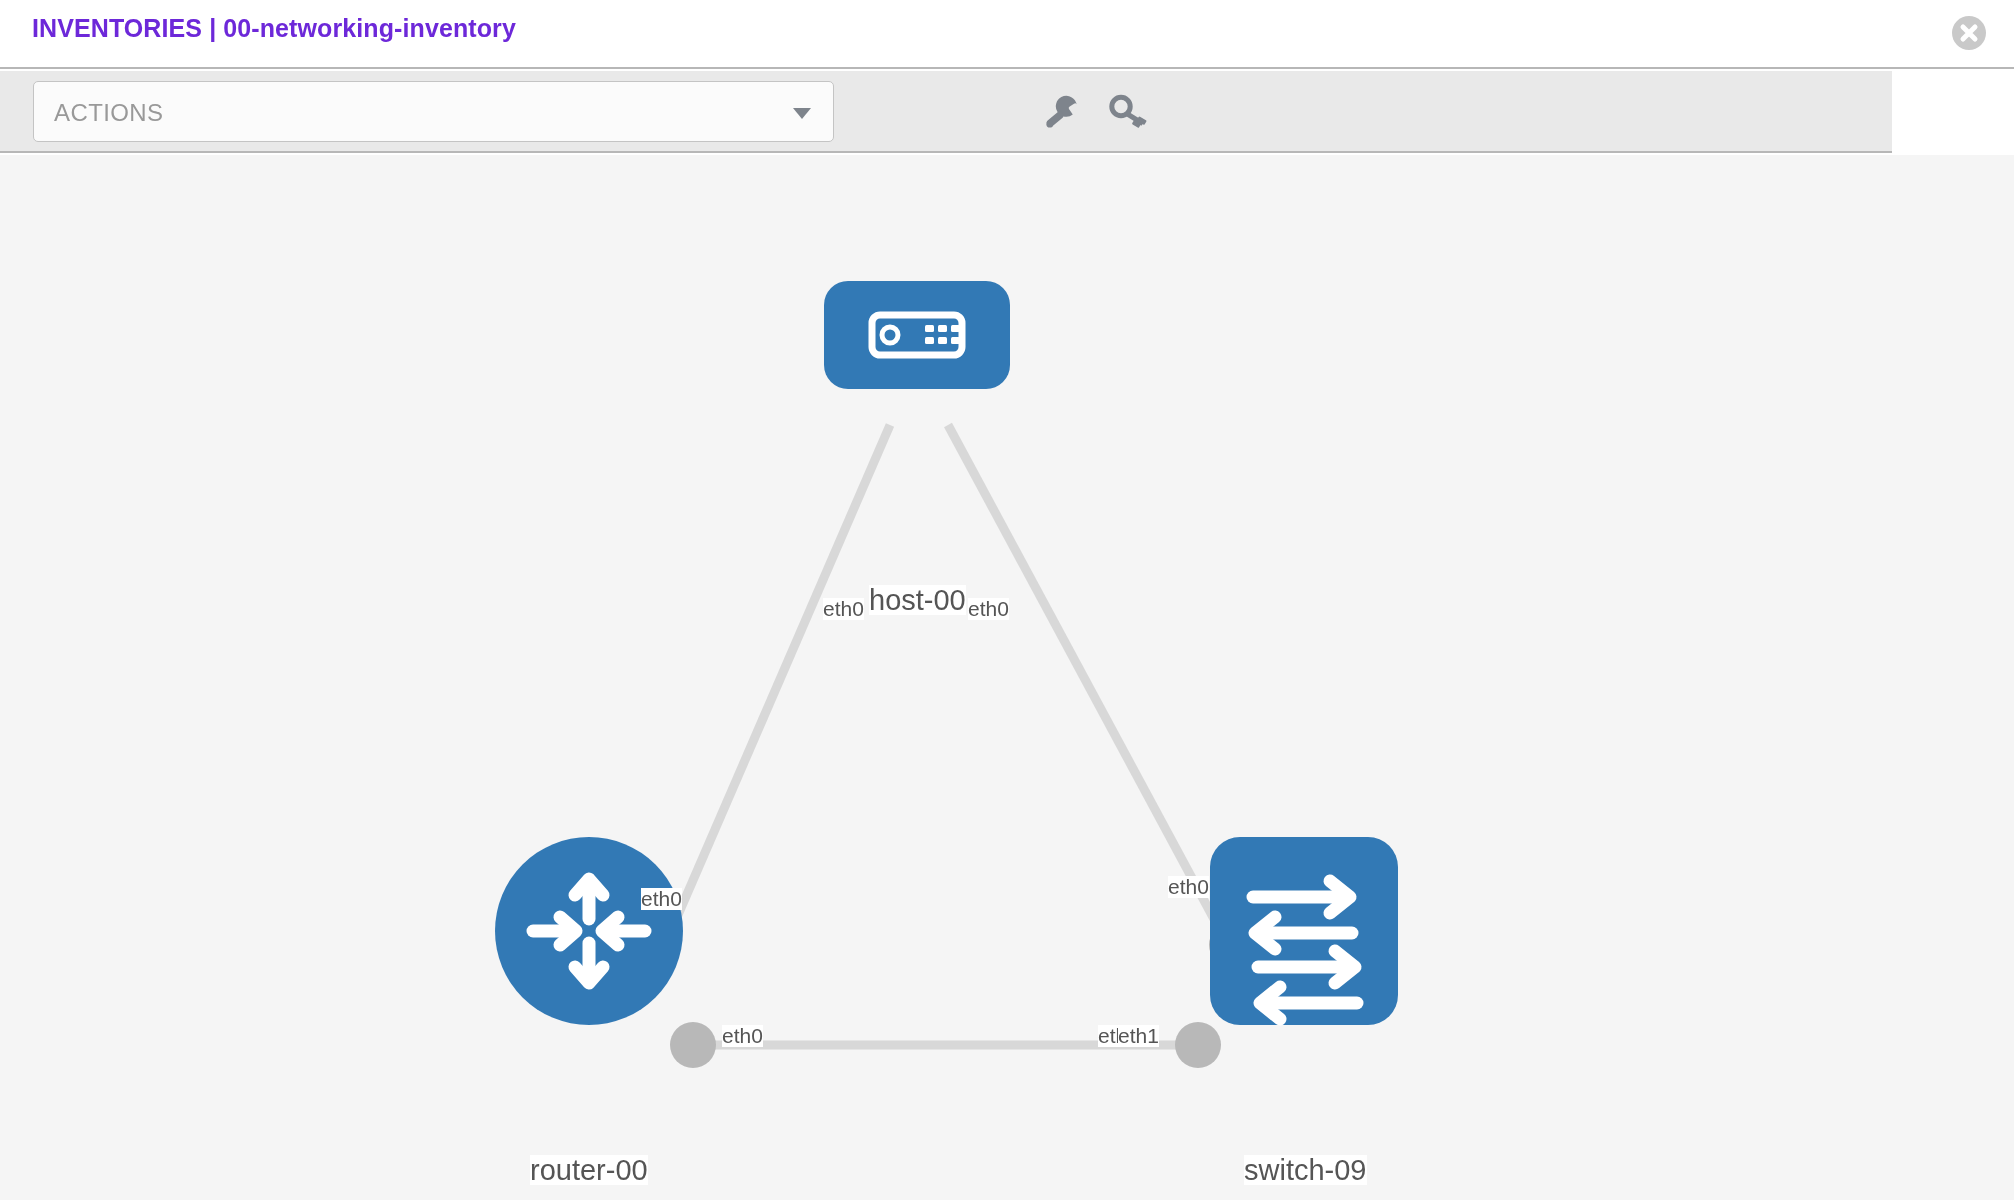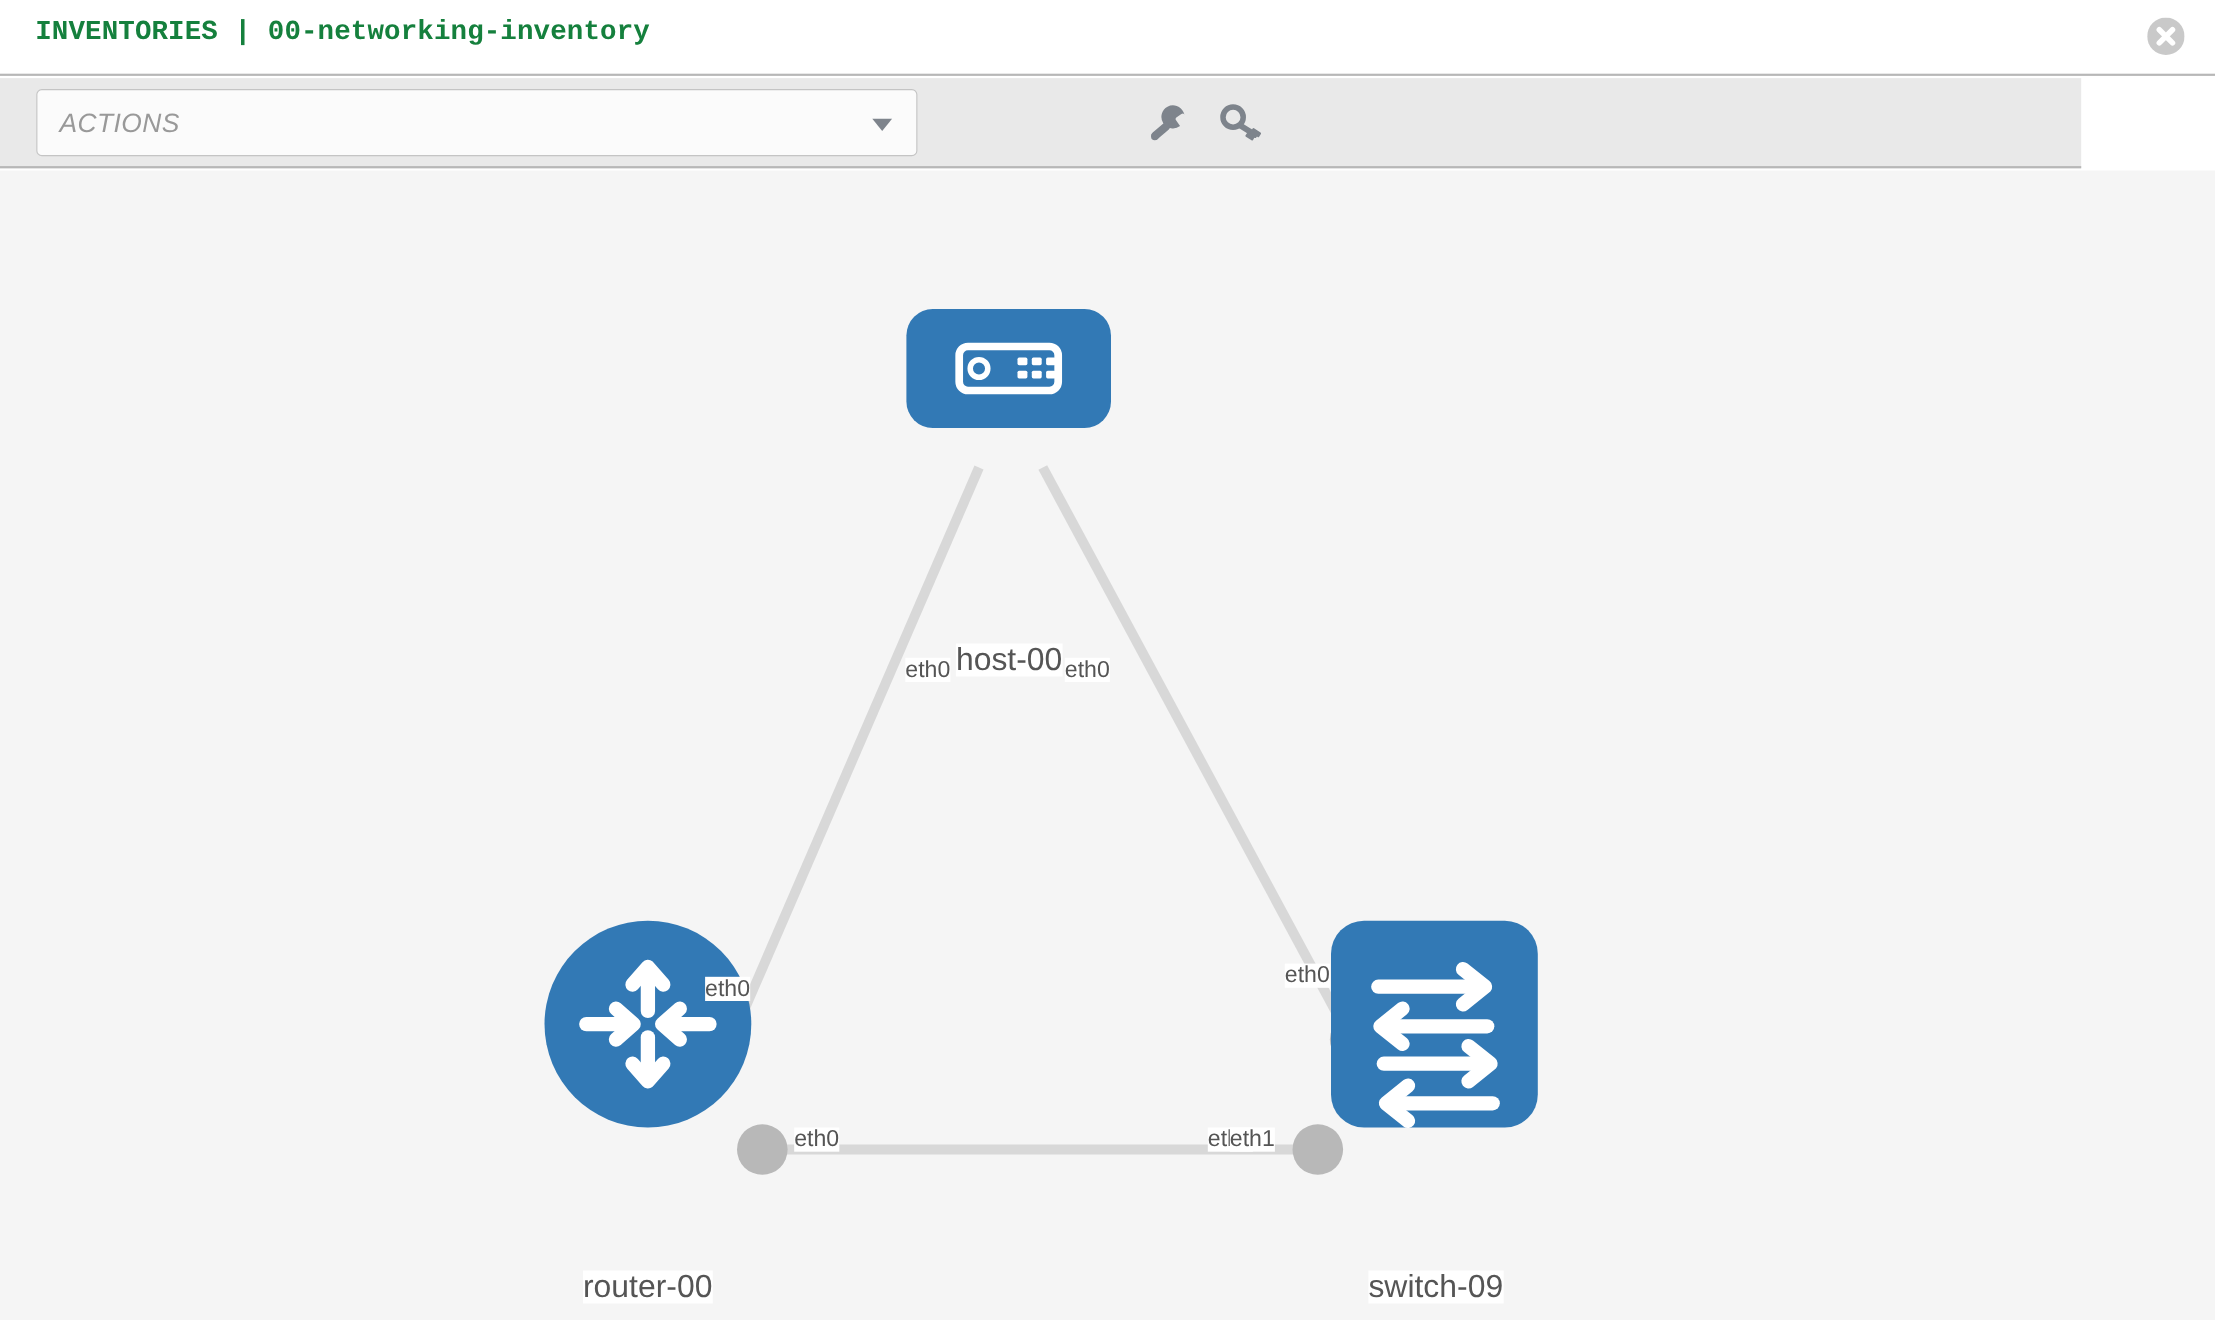--- a/index.html
+++ b/index.html
@@ -22,39 +22,37 @@
     position: absolute; left: 0; top: 0;
     width: 2014px; height: 69px;
     background: #ffffff;
     border-bottom: 2px solid #b7b7b7;
   }
   .header-title {
     position: absolute;
     left: 32px; top: 14px;
     font-size: 25px;
     font-weight: bold;
-    color: #15803d;
+    color: #6d28d9;
     letter-spacing: 0.1px;
     white-space: nowrap;
-    font-family: Liberation Mono, monospace;
   }
   .close-btn {
     position: absolute;
     right: 28px; top: 16px;
     width: 34px; height: 34px;
     cursor: pointer;
   }
 
   
   .toolbar {
     position: absolute; left: 0; top: 71px;
     width: 1892px; height: 82px;
     background: #e9e9e9;
     border-bottom: 2px solid #b7b7b7;
-    font-style: italic;
   }
   .actions-select {
     position: absolute;
     left: 33px; top: 10px;
     width: 801px; height: 61px;
     background: #fbfbfb;
     border: 1px solid #c4c4c4;
     border-radius: 5px;
   }
   .actions-select .label {

